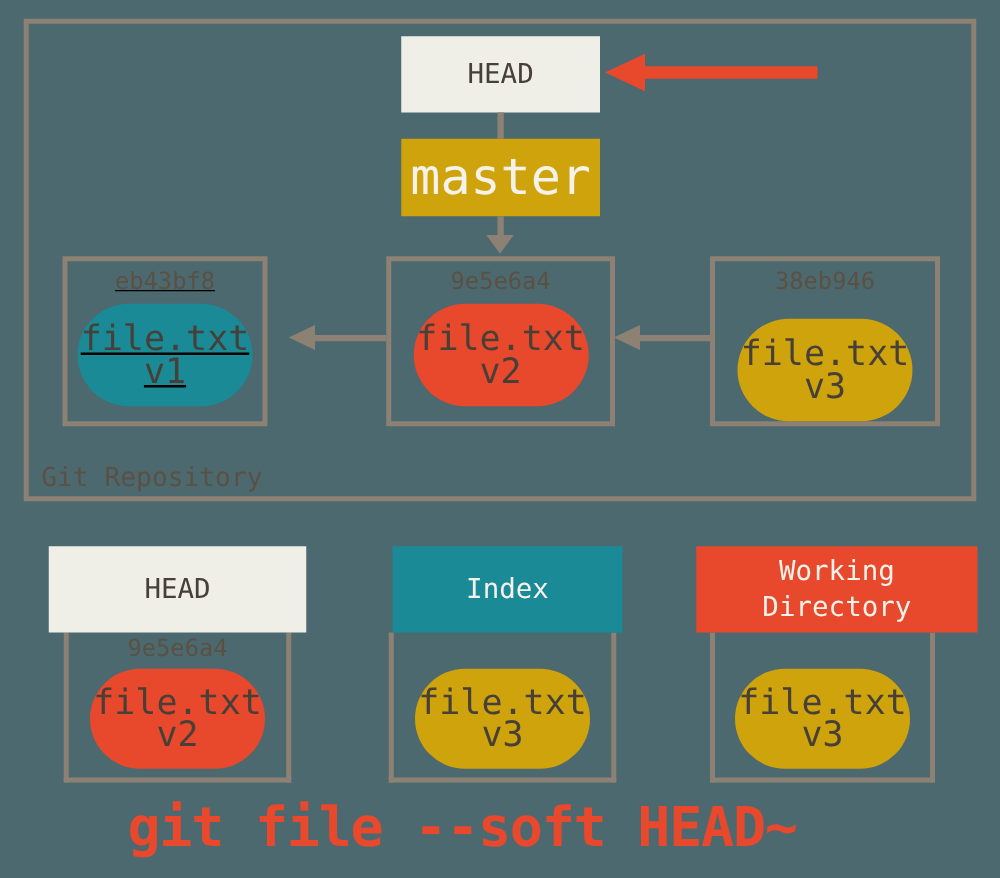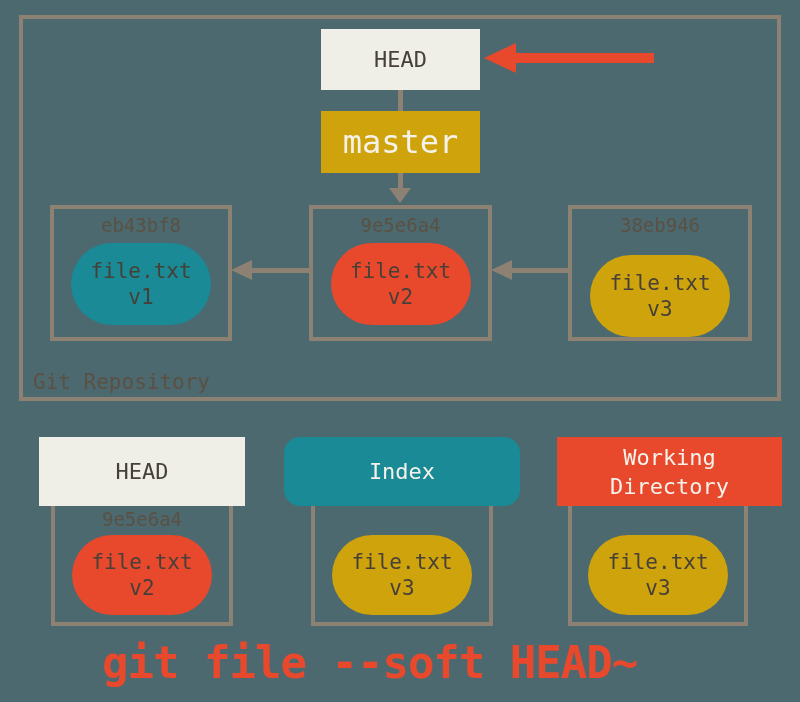--- a/index.html
+++ b/index.html
@@ -30,21 +30,21 @@
 
   
   .label-box {
     position: absolute;
     display: flex;
     align-items: center;
     justify-content: center;
     text-align: center;
   }
   .head-top   { left: 321px; top: 29px;  width: 159px; height: 61px; font-size: 22px; }
-  .master-box { left: 321px; top: 111px; width: 159px; height: 62px; font-size: 32px; }
+  .master-box { left: 321px; top: 111px; width: 159px; height: 62px; font-size: 40px; }
 
   
   .vline, .hline { position: absolute; background: var(--border, #8c8173); }
   .conn-head-master { left: 398px; top: 90px;  width: 5px; height: 21px; }
   .conn-master-commit { left: 398px; top: 173px; width: 5px; height: 16px; }
   .arrowhead-down {
     position: absolute; left: 389px; top: 188px;
     width: 0; height: 0;
     border-left: 11px solid transparent;
     border-right: 11px solid transparent;
@@ -73,58 +73,58 @@
 
   
   .commit-box {
     position: absolute;
     top: 205px; height: 136px;
     border: 4px solid var(--border, #8c8173);
     display: flex;
     flex-direction: column;
     align-items: center;
   }
-  .cb0 { left: 50px;  width: 182px; }
+  .cb0 { left: 50px;  width: 164px; text-decoration: underline; }
   .cb1 { left: 309px; width: 183px; }
   .cb2 { left: 568px; width: 184px; gap: 12px; }
 
   .hash {
     margin-top: 5px;
     height: 25px;
     font-size: 19px;
     color: var(--hash_text, #5a5143);
   }
   .node {
     width: 140px; height: 82px;
     border-radius: 41px;
     margin-top: 4px;
     display: flex;
     flex-direction: column;
     align-items: center;
     justify-content: center;
-    font-size: 21px;
+    font-size: 28px;
     line-height: 26px;
     color: var(--dark_text, #474038);
   }
 
   
   .area-header {
     position: absolute;
     top: 437px; height: 69px;
     display: flex;
     align-items: center;
     justify-content: center;
     font-size: 22px;
     line-height: 29px;
     text-align: center;
     padding: 0 8px;
     z-index: 2;
   }
   .ah0 { left: 39px;  width: 206px; }
-  .ah1 { left: 284px; width: 236px; border-radius: 16px; }
+  .ah1 { left: 314px; width: 184px; }
   .ah2 { left: 557px; width: 225px; }
 
   .area-box {
     position: absolute;
     top: 506px; height: 120px;
     border: 4px solid var(--border, #8c8173);
     border-top: none;
     display: flex;
     flex-direction: column;
     align-items: center;

